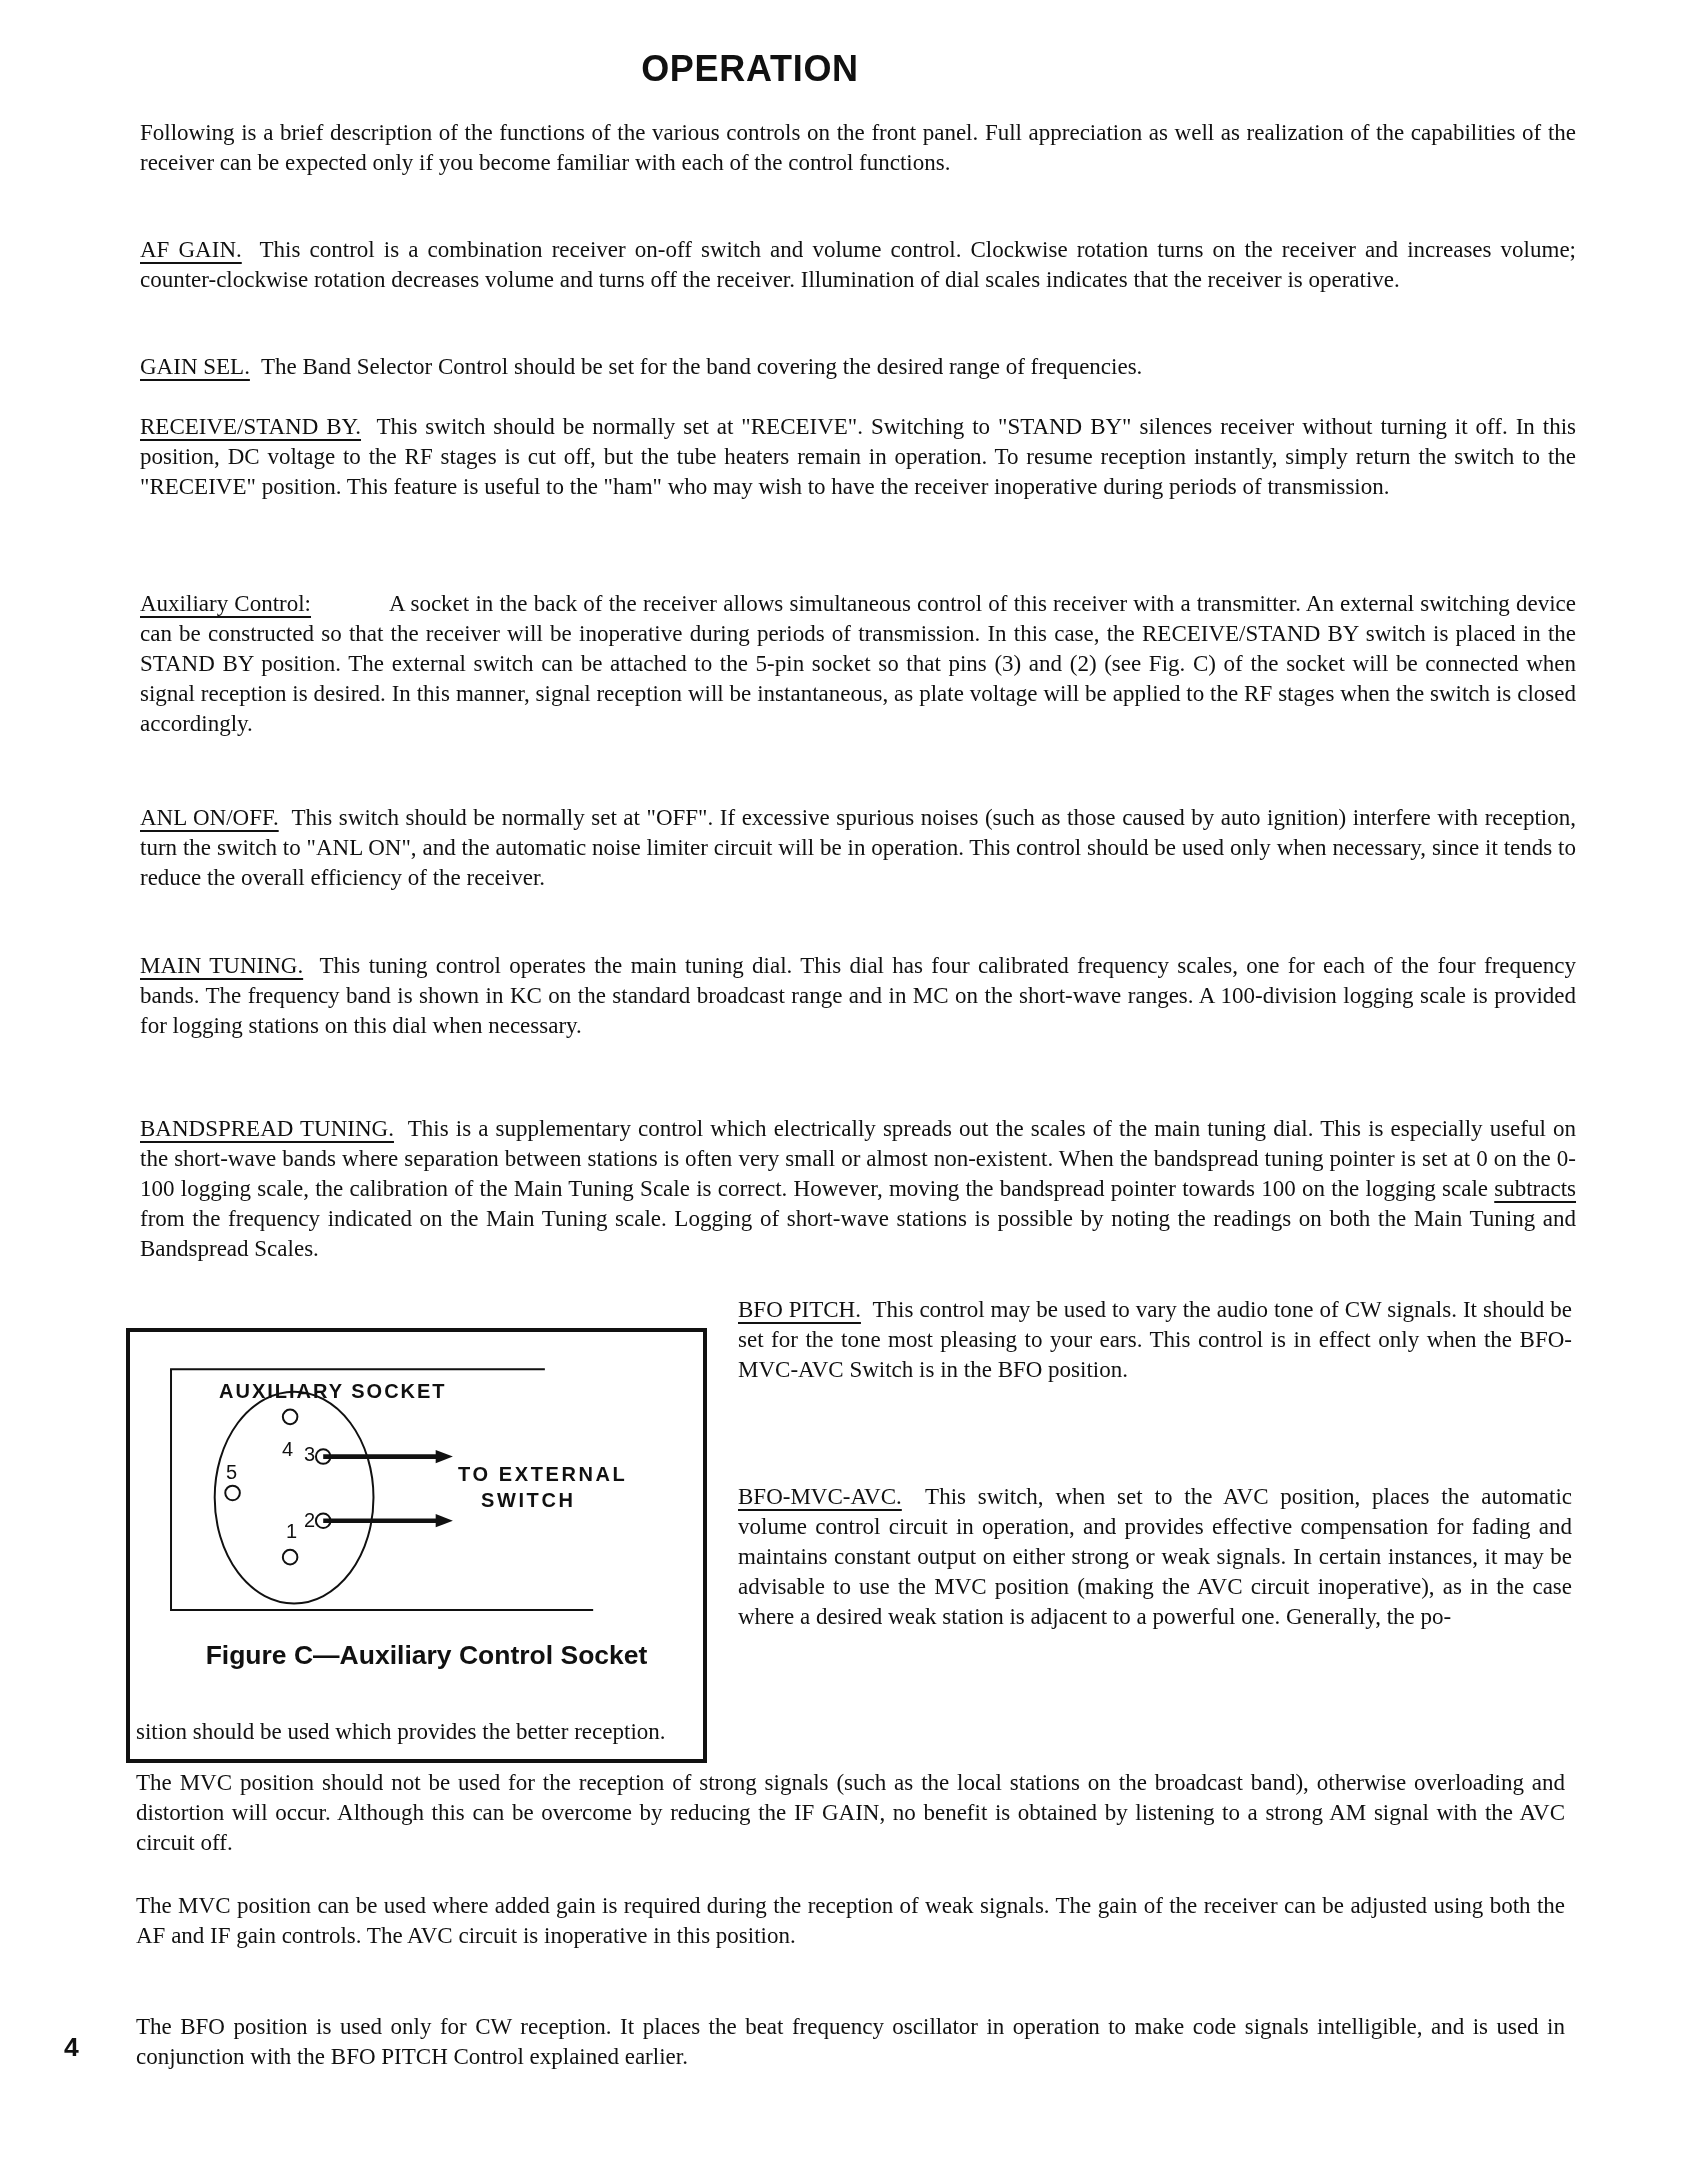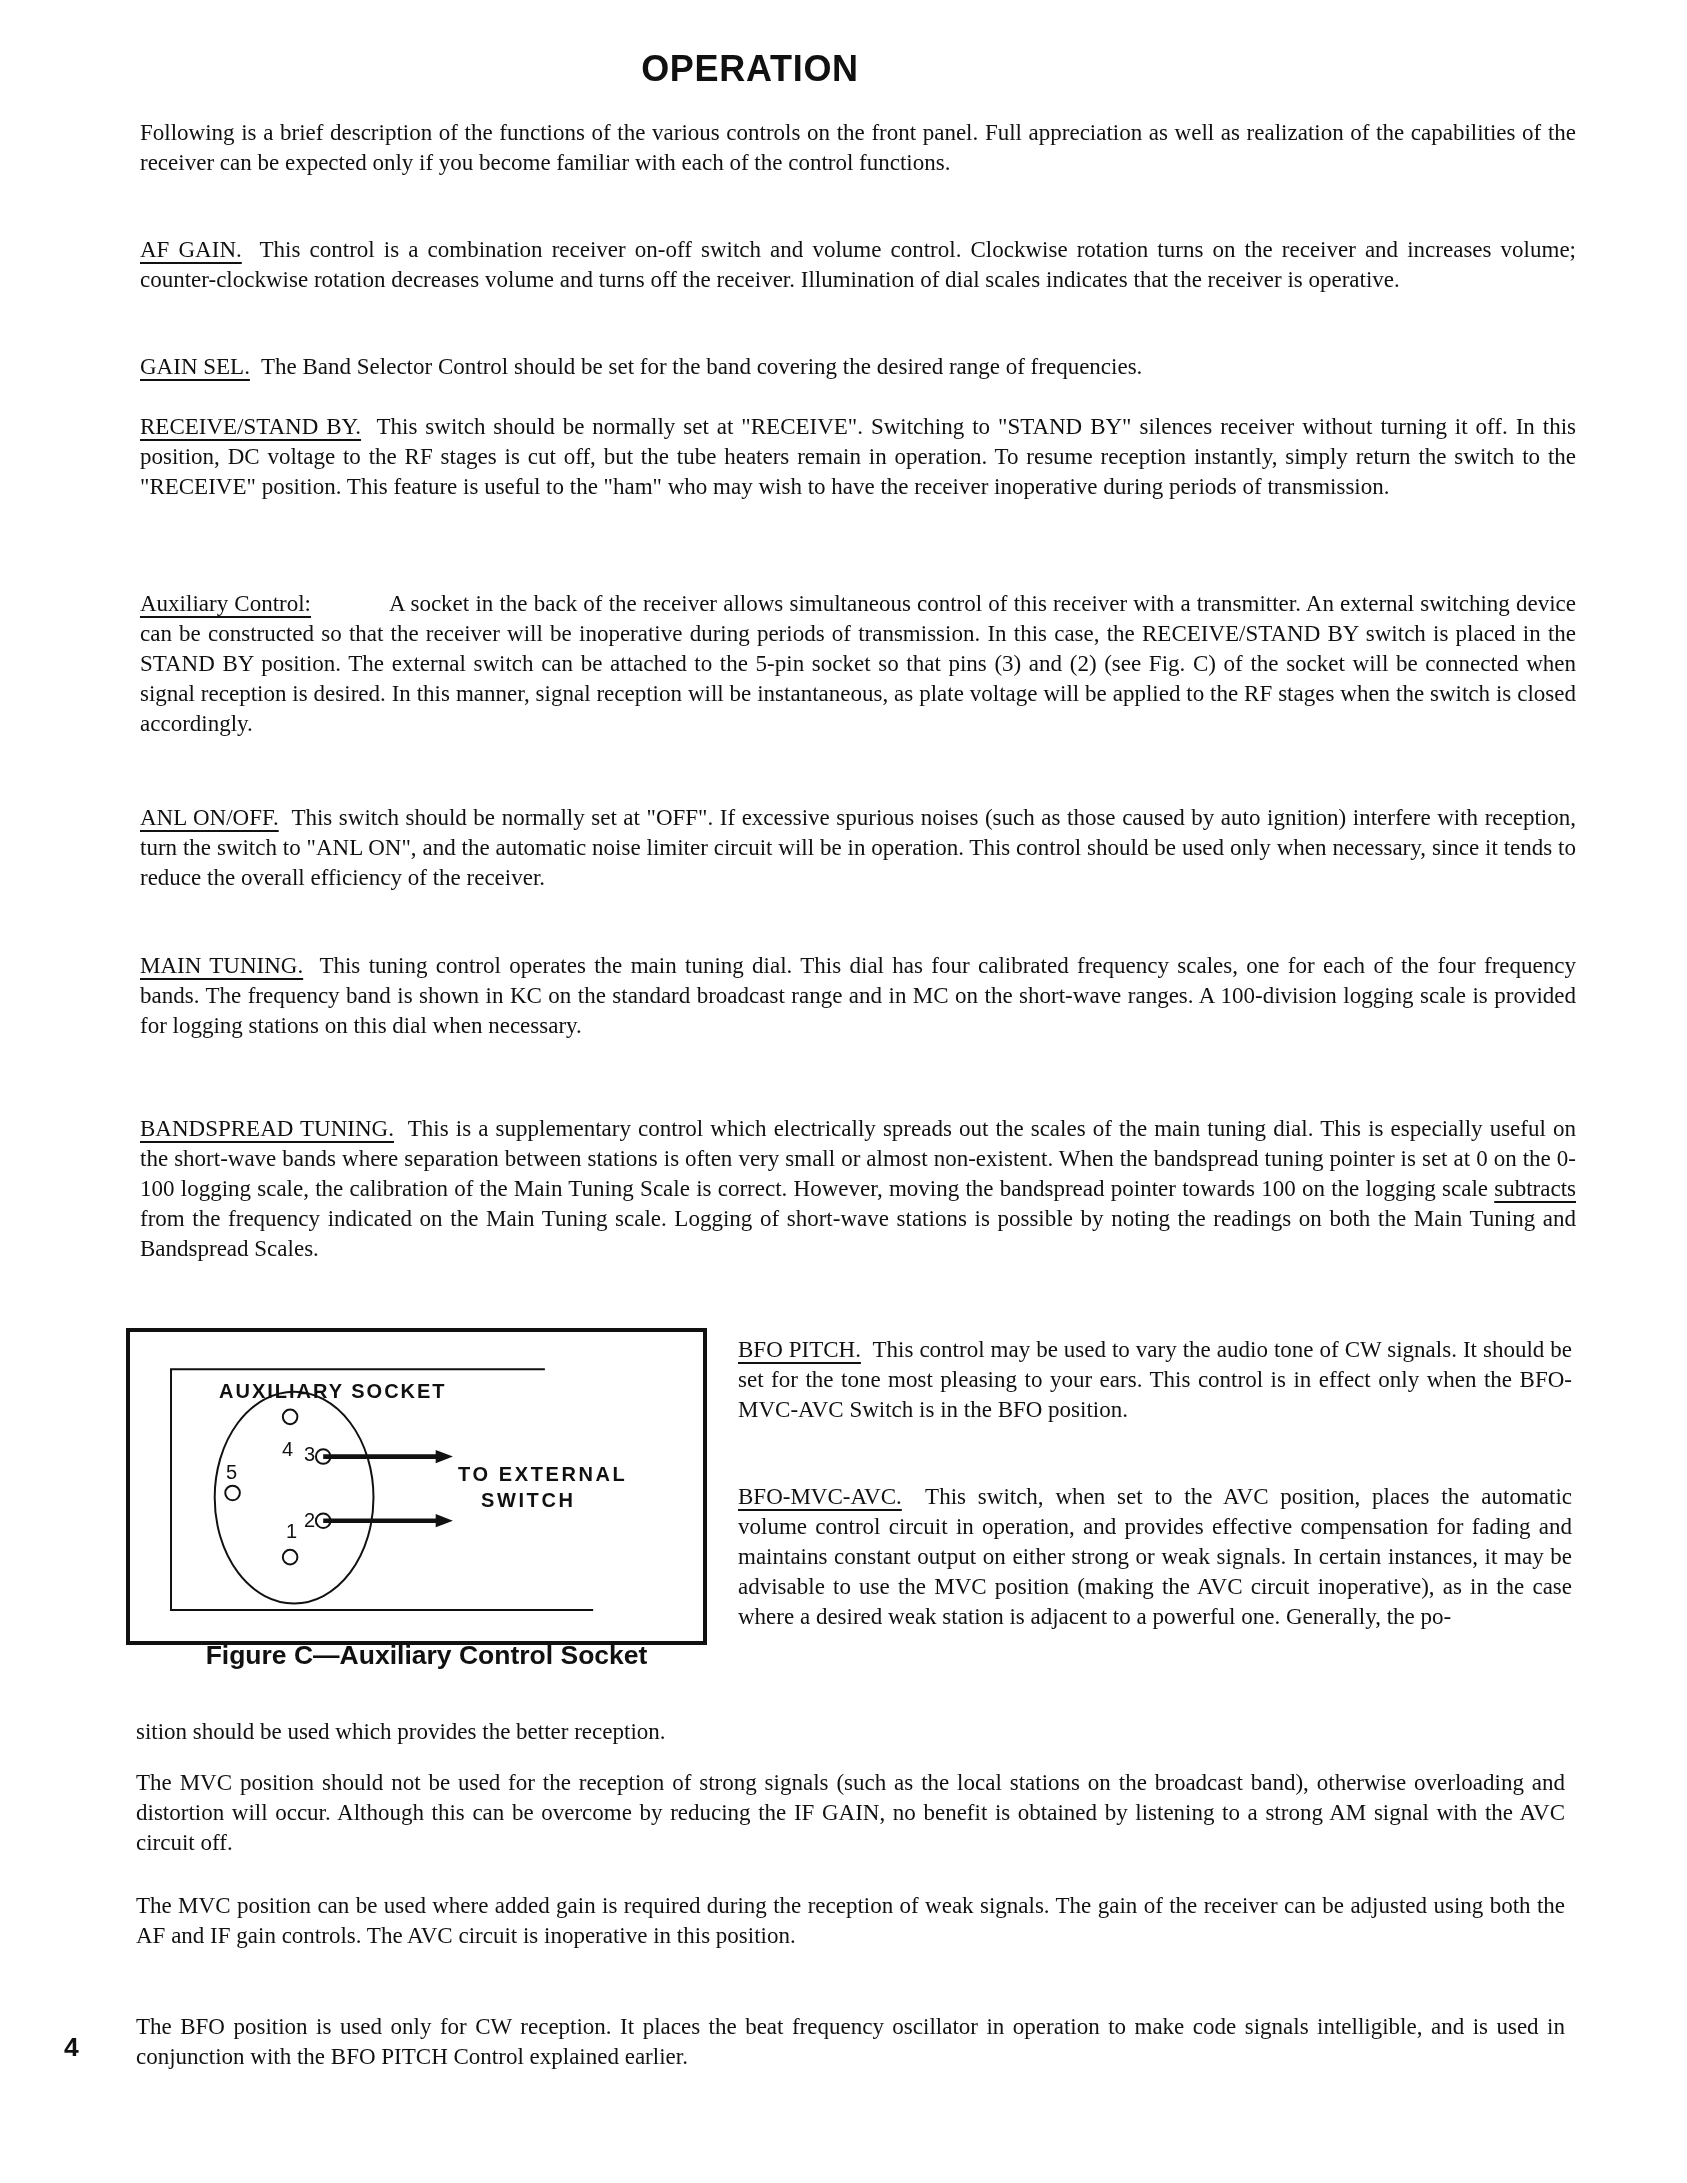--- a/index.html
+++ b/index.html
@@ -13,21 +13,21 @@
     text-align: justify; text-align-last: left; margin: 0;
   }
   .full { left: 140px; width: 1436px; }
   .full2 { left: 136px; width: 1429px; margin-top: 8px; }
   .right { left: 738px; width: 834px; }
   .head { text-decoration: underline; text-decoration-thickness: 2px; text-underline-offset: 5.3px; }
   .ul { text-decoration: underline; text-decoration-thickness: 2px; text-underline-offset: 5.3px; }
   .gap { display: inline-block; width: 73px; }
 
   .figure {
-    position: absolute; left: 126px; top: 1328px; width: 581px; height: 317px;
+    position: absolute; left: 126px; top: 1328px; width: 581px; height: 435px;
     border: 4px solid #111; box-sizing: border-box;
   }
   .figure svg { position: absolute; left: 0; top: 0; }
   .fig-caption {
     position: absolute; left: 10px; width: 573px; top: 308px; text-align: center;
     font-family: "Liberation Sans", sans-serif; font-weight: bold; font-size: 26.5px;
   }
   .fig-label {
     position: absolute; font-family: "Liberation Sans", sans-serif; font-size: 20px; letter-spacing: 2px; font-weight: bold;
   }
@@ -98,21 +98,21 @@
   <div class="pin-num" style="left:152px; top:106px;">4</div>
   <div class="pin-num" style="left:174px; top:111px;">3</div>
   <div class="pin-num" style="left:96px; top:129px;">5</div>
   <div class="pin-num" style="left:174px; top:177px;">2</div>
   <div class="pin-num" style="left:156px; top:188px;">1</div>
   <div class="fig-label" style="left:328px; top:131px; font-weight:bold; letter-spacing:2.6px;">TO EXTERNAL</div>
   <div class="fig-label" style="left:351px; top:157px; font-weight:bold; letter-spacing:2.6px;">SWITCH</div>
   <div class="fig-caption">Figure C—Auxiliary Control Socket</div>
 </div>
 
-<p class="para right" style="top:1335px;">
+<p class="para right" style="top:1295px;">
   <span class="head">BFO PITCH.</span>&nbsp;
   <span>This control may be used to vary the audio tone of CW signals. It should be set for the tone most pleasing to your ears. This control is in effect only when the BFO-MVC-AVC Switch is in the BFO position.</span>
 </p>
 
 <p class="para right" style="top:1482px;">
   <span class="head">BFO-MVC-AVC.</span>&nbsp;
   <span>This switch, when set to the AVC position, places the automatic volume control circuit in operation, and provides effective compensation for fading and maintains constant output on either strong or weak signals. In certain instances, it may be advisable to use the MVC position (making the AVC circuit inoperative), as in the case where a desired weak station is adjacent to a powerful one. Generally, the po-</span>
 </p>
 
 <p class="para full2" style="top:1709px;">sition should be used which provides the better reception.</p>

